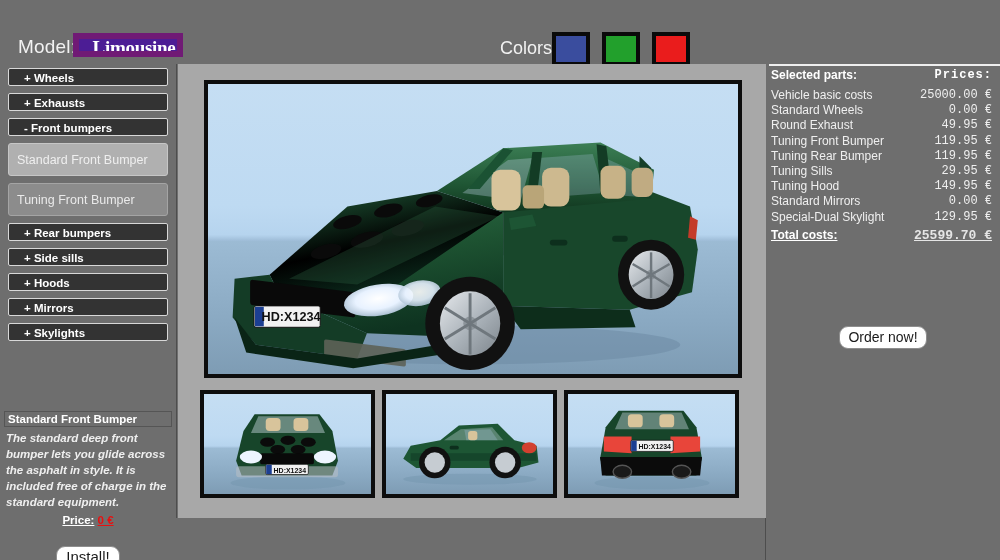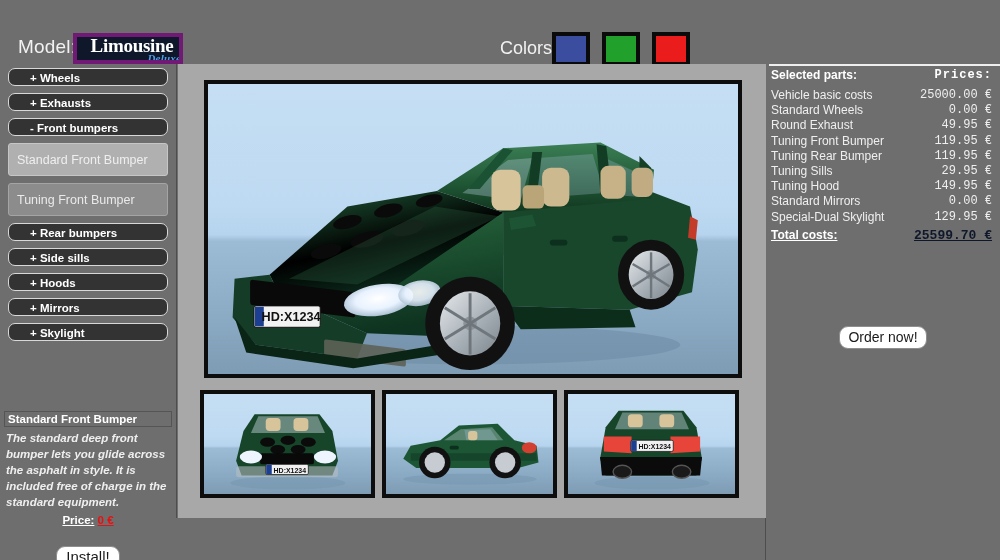--- a/index.html
+++ b/index.html
@@ -11,22 +11,22 @@
     -webkit-font-smoothing:antialiased;
   }
   #app{position:relative;width:1000px;height:560px;}
 
   
   .model-label{
     position:absolute;left:18px;top:36px;
     font-size:19px;color:#f2f2f2;letter-spacing:.2px;
   }
   .logo-box{
-    position:absolute;left:73px;top:33px;width:110px;height:31px;
-    background:#0f172a;border:4px solid #701a75;
+    position:absolute;left:73px;top:33px;width:110px;height:24px;
+    background:#4c1d95;border:6px solid #701a75;
     box-sizing:border-box;overflow:hidden;
   }
   .logo-main{
     position:absolute;left:0;top:-2px;width:110px;text-align:center;
     font-family:"Liberation Serif", serif;font-weight:bold;
     font-size:19px;color:#ffffff;letter-spacing:-.3px;
   }
   .logo-sub{
     position:absolute;left:0;top:15px;width:104px;text-align:right;
     font-family:"Liberation Serif", serif;font-style:italic;font-weight:bold;
@@ -42,23 +42,23 @@
   }
   .sw0{left:552px;} .sw1{left:602px;} .sw2{left:652px;}
 
   
   #sidebar{
     position:absolute;left:0;top:68px;width:176px;height:492px;
     background:#6e6e6e;
   }
   .cat-btn{
     position:relative;margin:0 8px 7px 8px;height:18px;
-    background:#333333;border:1px solid #d8d8d8;border-radius:7px;
+    background:#333333;border:1px solid #d8d8d8;border-radius:2px;
     color:#ffffff;font-size:11.5px;font-weight:bold;
-    line-height:18px;padding-left:21px;box-sizing:border-box;
+    line-height:18px;padding-left:15px;box-sizing:border-box;
     cursor:pointer;white-space:nowrap;
   }
   .opt-btn{
     position:relative;margin:0 8px 7px 8px;height:33px;
     border:1px solid #9c9c9c;border-radius:3px;
     color:#eaeaea;font-size:12.5px;line-height:33px;
     padding-left:8px;box-sizing:border-box;cursor:pointer;white-space:nowrap;
   }
   .opt-btn.selected{background:#b0b0b0;border-color:#c6c6c6;color:#efefef;}
   .opt-btn.normal{background:#8c8c8c;border-color:#a4a4a4;color:#eaeaea;}
@@ -125,21 +125,21 @@
   }
   .ph-right{
     position:absolute;right:8px;top:0;font-size:12px;font-weight:bold;color:#ffffff;
     font-family:"Liberation Mono", monospace;letter-spacing:1px;
   }
   .part-row{position:absolute;left:0;width:234px;height:15px;}
   .part-name{position:absolute;left:5px;top:0;font-size:12px;color:#efefef;white-space:nowrap;}
   .part-price{position:absolute;right:8px;top:0;font-size:12px;color:#efefef;
      font-family:"Liberation Mono", monospace;white-space:nowrap;}
   .total .part-name{font-weight:bold;color:#ffffff;text-decoration:underline;}
-  .total .part-price{font-weight:bold;color:#0f172a;text-decoration:underline;font-size:13px;}
+  .total .part-price{font-weight:bold;color:#e5e5e5;text-decoration:underline;font-size:13px;}
   .order-wrap{position:absolute;left:0;top:262px;width:234px;text-align:center;}
   .order-wrap .pill{font-size:14px;padding:2px 8px 3px 8px;}
 </style>
 </head>
 <body>
 
 <div id="app">
 
   <div class="model-label">Model:</div>
   <div class="logo-box">
@@ -155,21 +155,21 @@
   <div id="sidebar">
       <div class="cat-btn">+ Wheels</div>
       <div class="cat-btn">+ Exhausts</div>
       <div class="cat-btn">- Front bumpers</div>
       <div class="opt-btn selected">Standard Front Bumper</div>
       <div class="opt-btn normal">Tuning Front Bumper</div>
       <div class="cat-btn">+ Rear bumpers</div>
       <div class="cat-btn">+ Side sills</div>
       <div class="cat-btn">+ Hoods</div>
       <div class="cat-btn">+ Mirrors</div>
-      <div class="cat-btn">+ Skylight</div>
+      <div class="cat-btn">+ Skylights</div>
     </div>
 
   <div id="info">
     <div class="info-title">Standard Front Bumper</div>
     <div class="info-desc">The standard deep front bumper lets you glide across the asphalt in style. It is included free of charge in the standard equipment.</div>
     <div class="info-price">
       <span class="lbl">Price:</span>
       <span class="val">0 €</span>
     </div>
     <div class="install-wrap">

